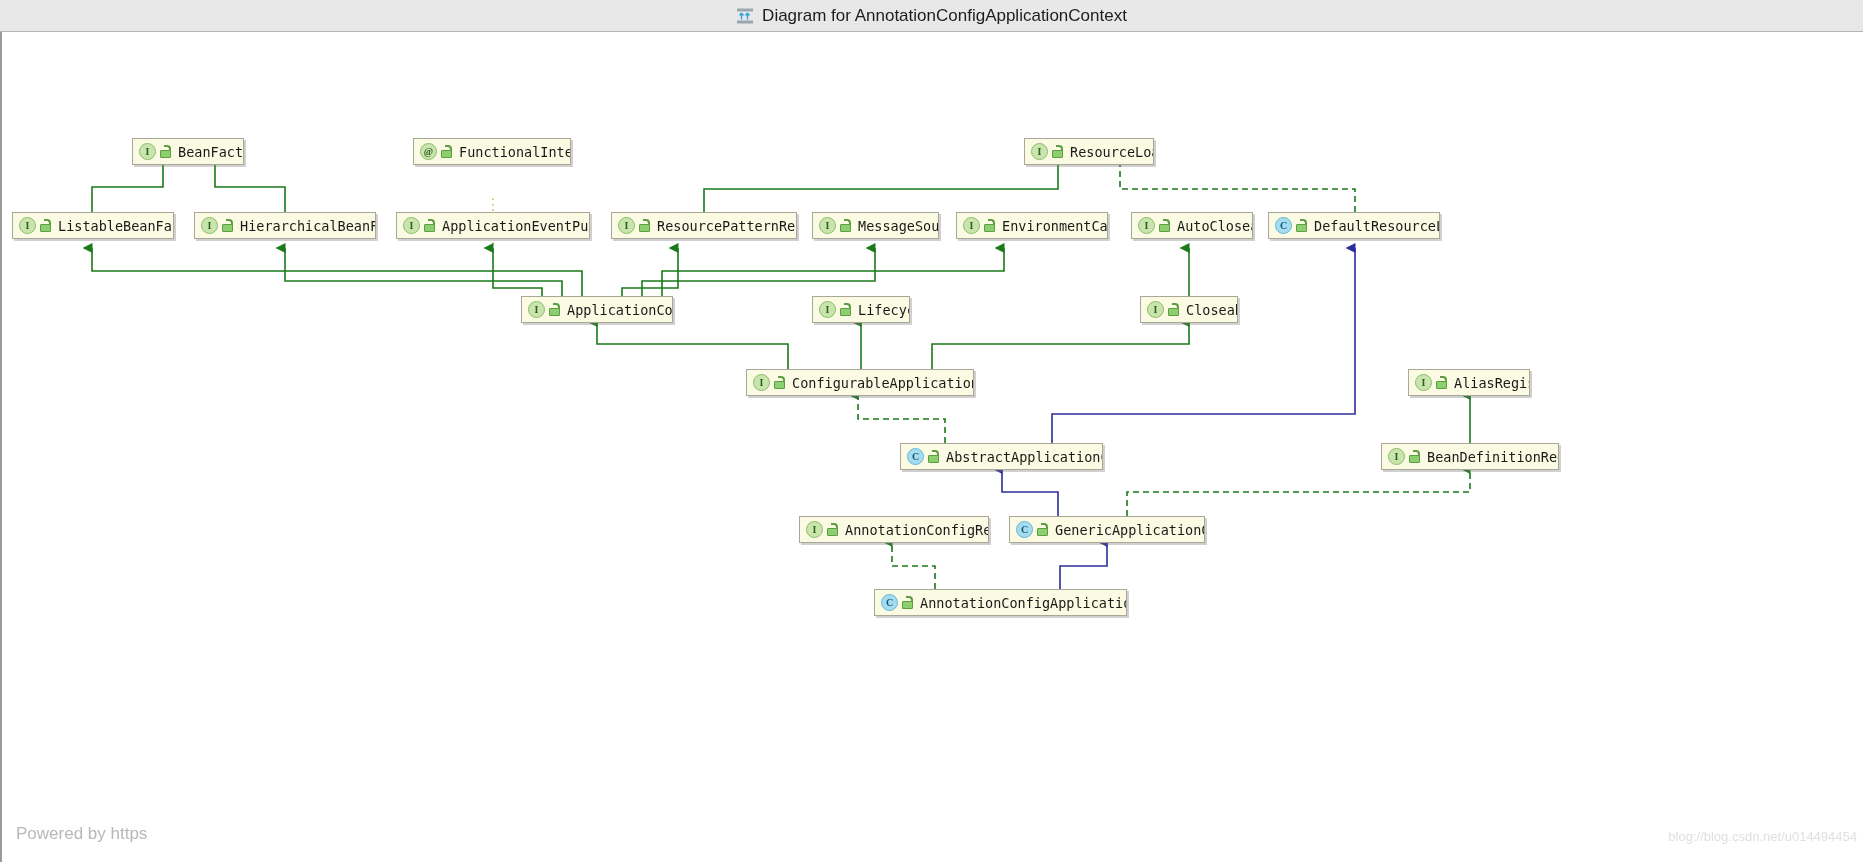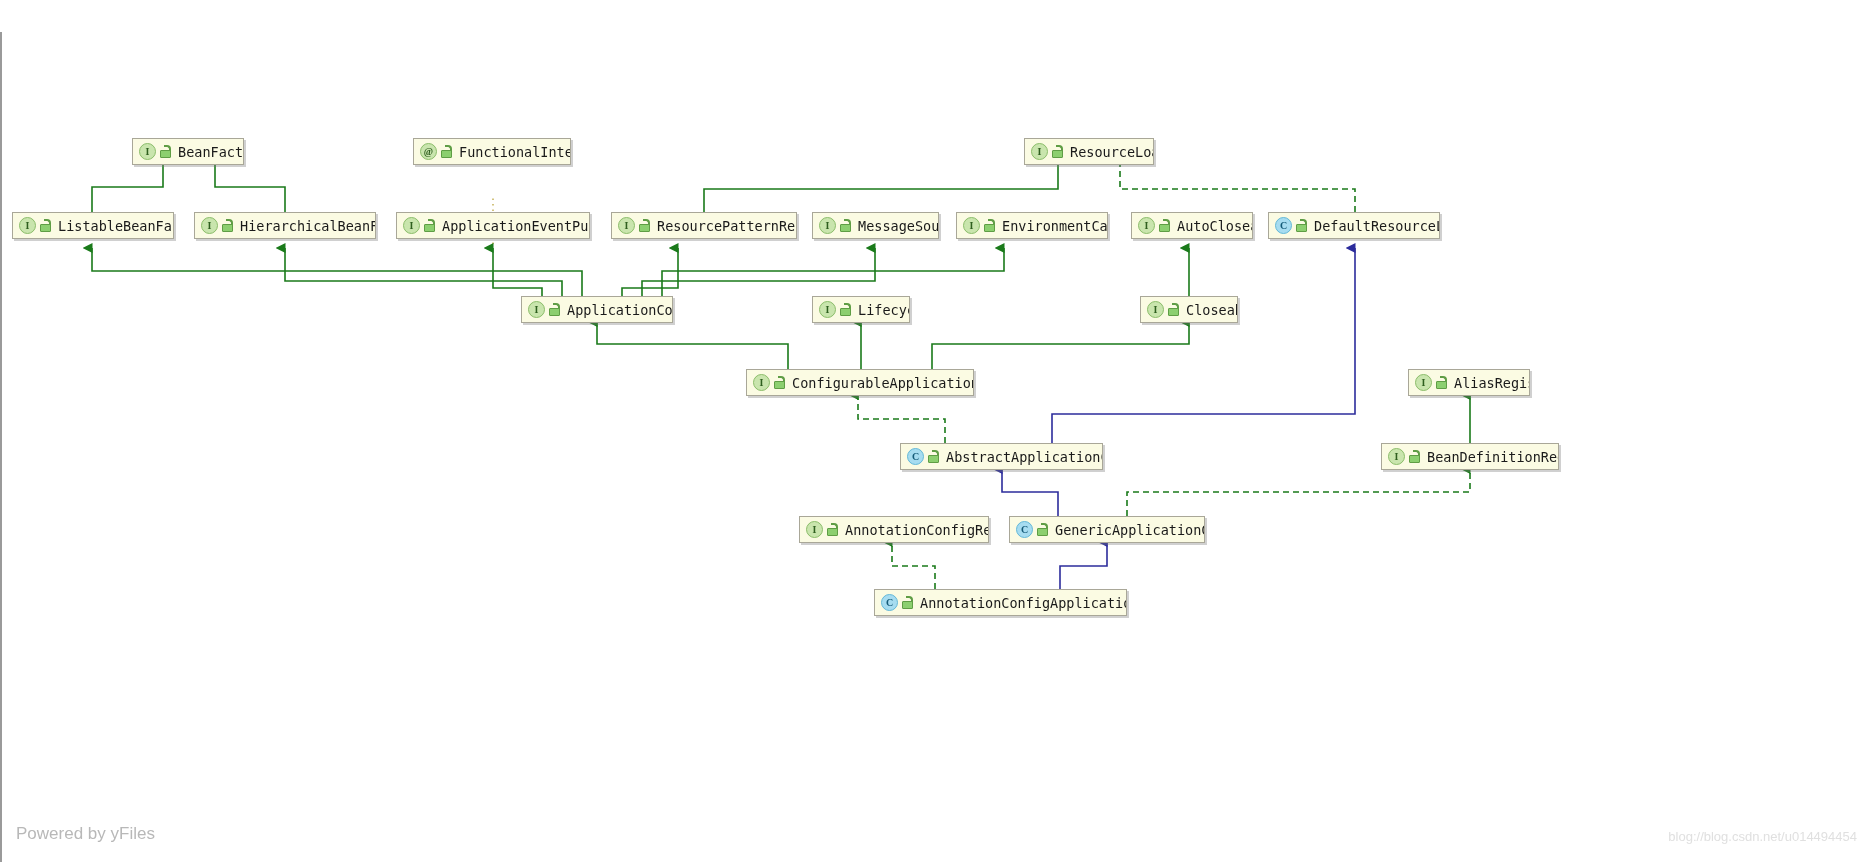--- a/index.html
+++ b/index.html
@@ -155,20 +155,33 @@
     font-size: 13px;
     color: #e0e0e0;
     font-family: "Liberation Sans", sans-serif;
   }
 </style>
 </head>
 <body>
 
 <div id="app">
 
+  <div class="titlebar">
+    <div class="titlebar-inner">
+      <span class="title-icon">
+        <svg width="18" height="18" viewBox="0 0 18 18">
+          <rect x="1" y="1.5" width="16" height="3" fill="#9aa7b0"></rect>
+          <rect x="1" y="13.5" width="16" height="3" fill="#9aa7b0"></rect>
+          <path d="M5.5 6 L5.5 12.5 M5.5 6 L3.5 8.5 M5.5 6 L7.5 8.5" stroke="#35a4d8" stroke-width="1.4" fill="none"></path>
+          <path d="M11.5 6 L11.5 12.5 M11.5 6 L9.5 8.5 M11.5 6 L13.5 8.5" stroke="#35a4d8" stroke-width="1.4" fill="none"></path>
+        </svg>
+      </span>
+      <span class="title-text">Diagram for AnnotationConfigApplicationContext</span>
+    </div>
+  </div>
 
   <div class="canvas">
 
     <svg class="edges" viewBox="0 0 1863 830">
       <defs>
         <marker id="arrowGreen" markerWidth="11" markerHeight="11" refX="5" refY="9.5" orient="auto" markerUnits="userSpaceOnUse">
           <path d="M5,0 L10,10 L0,10 Z" fill="#1a7a1a"></path>
         </marker>
         <marker id="arrowBlue" markerWidth="11" markerHeight="11" refX="5" refY="9.5" orient="auto" markerUnits="userSpaceOnUse">
           <path d="M5,0 L10,10 L0,10 Z" fill="#2c2c9c"></path>
@@ -387,17 +400,17 @@
         <div class="node" style="left: 872px; top: 557px; width: 253px;">
           <span class="kind kind-C">C</span>
           <span class="lock">
             <span class="shackle"></span>
             <span class="body"></span>
           </span>
           <span class="nlabel">AnnotationConfigApplicationConte</span>
         </div>
       </div>
 
-    <div class="footer-left">Powered by yFiles</div>
+    <div class="footer-left">Powered by https</div>
     <div class="footer-right">blog://blog.csdn.net/u014494454</div>
   </div>
 
 </div>
 
 </body></html>

